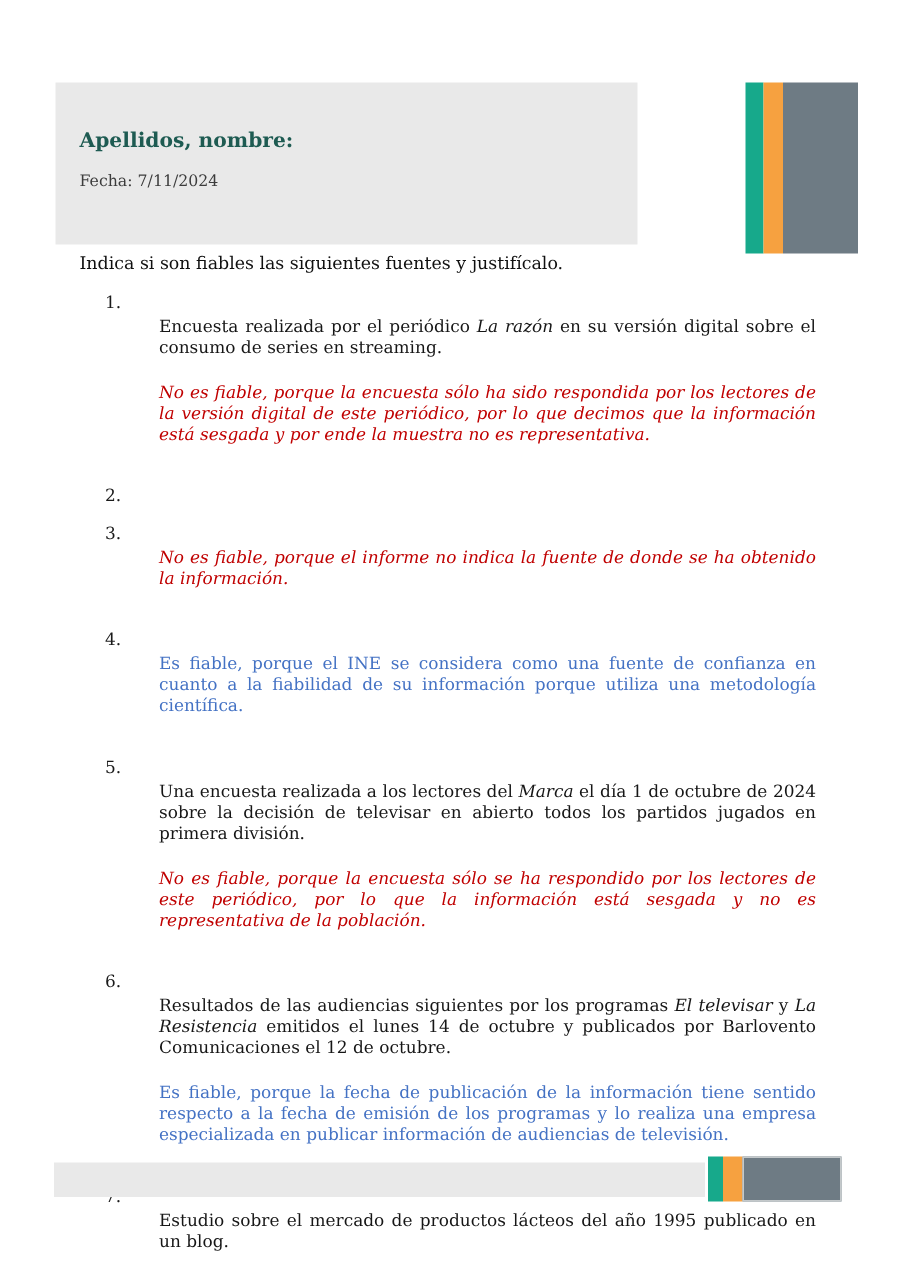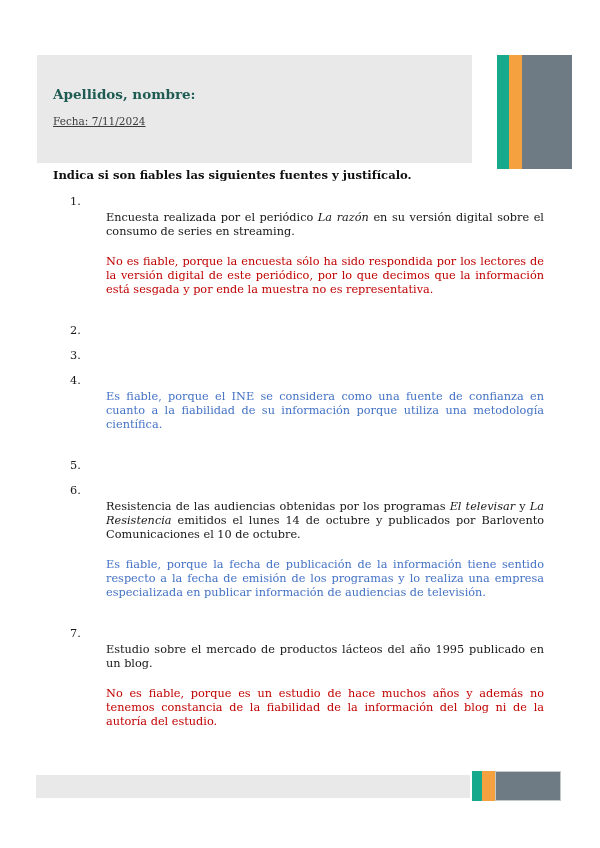--- a/index.html
+++ b/index.html
@@ -10,66 +10,65 @@
     background: #ffffff;
     overflow: hidden;
     font-family: "DejaVu Serif", "Liberation Serif", serif;
     color: var(--body-text, #1a1a1a);
   }
 
   
   .header-box {
     position: absolute;
     left: 37px; top: 55px;
-    width: 435px; height: 108px;
+    width: 388px; height: 108px;
     background: var(--panel-gray, #e9e9e9);
   }
   .name-label {
     position: absolute;
     left: 16px; top: 31px;
     font-size: 13.5px;
     font-weight: bold;
     color: var(--header-text, #1e5b52);
   }
   .date-label {
     position: absolute;
     left: 16px; top: 60px;
     font-size: 10.5px;
     color: #3c3c3c;
-    text-decoration: underline;
   }
   .bars-top { position: absolute; top: 55px; left: 497px; height: 114px; }
   .bars-top .bar { position: absolute; top: 0; height: 100%; }
   .bars-top .bar.teal   { left: 0;    width: 12px; background: var(--accent-teal, #17a98b); }
   .bars-top .bar.orange { left: 12px; width: 13px; background: var(--accent-orange, #f6a140); }
   .bars-top .bar.slate  { left: 25px; width: 50px; background: var(--accent-slate, #6e7b84); }
 
   
   .doc-title {
     position: absolute;
     left: 53px; top: 168px;
     right: 40px;
     font-size: 11.6px;
-    font-weight: bold;
+    font-weight: normal;
     color: #101010;
   }
   .items {
     position: absolute;
     left: 70px; top: 195px;
     width: 490px;
     font-size: 11.3px;
     line-height: 14px;
   }
   .item { display: flex; margin-bottom: 11px; }
   .item .num { width: 20px; flex: 0 0 20px; }
   .item .content { flex: 1; }
   .item p { margin: 16px; text-align: justify; }
   .item p.question { margin-bottom: 8px; color: #161616; }
   .item p.answer.reliable { color: var(--reliable-blue, #4472c4); }
-  .item p.answer.not-reliable { color: var(--not-reliable-red, #c00000); }
+  .item p.answer.not-reliable { color: var(--not-reliable-red, #c00000); font-style: italic; }
 
   
   .footer-strip {
     position: absolute;
     left: 36px; top: 775px;
     width: 434px; height: 23px;
     background: var(--panel-gray, #e9e9e9);
   }
   .bars-bottom { position: absolute; top: 771px; left: 472px; height: 30px; }
   .bars-bottom .bar { position: absolute; top: 0; height: 100%; }
@@ -105,37 +104,40 @@
         </div>
       </div>
       <div class="item">
         <div class="num">2.</div>
         <div class="content">
         </div>
       </div>
       <div class="item">
         <div class="num">3.</div>
         <div class="content">
+          <p class="answer not-reliable">No es fiable, porque el informe no indica la fuente de donde se ha obtenido la información.</p>
         </div>
       </div>
       <div class="item">
         <div class="num">4.</div>
         <div class="content">
           <p class="answer reliable">Es fiable, porque el INE se considera como una fuente de confianza en cuanto a la fiabilidad de su información porque utiliza una metodología científica.</p>
         </div>
       </div>
       <div class="item">
         <div class="num">5.</div>
         <div class="content">
+          <p class="question"><span>Una encuesta realizada a los lectores del </span><i>Marca</i><span> el día 1 de octubre de 2024 sobre la decisión de televisar en abierto todos los partidos jugados en primera división.</span></p>
+          <p class="answer not-reliable">No es fiable, porque la encuesta sólo se ha respondido por los lectores de este periódico, por lo que la información está sesgada y no es representativa de la población.</p>
         </div>
       </div>
       <div class="item">
         <div class="num">6.</div>
         <div class="content">
-          <p class="question"><span>Resistencia de las audiencias obtenidas por los programas </span><i>El televisar</i><span> y </span><i>La Resistencia</i><span> emitidos el lunes 14 de octubre y publicados por Barlovento Comunicaciones el 10 de octubre.</span></p>
+          <p class="question"><span>Resultados de las audiencias siguientes por los programas </span><i>El televisar</i><span> y </span><i>La Resistencia</i><span> emitidos el lunes 14 de octubre y publicados por Barlovento Comunicaciones el 12 de octubre.</span></p>
           <p class="answer reliable">Es fiable, porque la fecha de publicación de la información tiene sentido respecto a la fecha de emisión de los programas y lo realiza una empresa especializada en publicar información de audiencias de televisión.</p>
         </div>
       </div>
       <div class="item">
         <div class="num">7.</div>
         <div class="content">
           <p class="question"><span>Estudio sobre el mercado de productos lácteos del año 1995 publicado en un blog.</span></p>
           <p class="answer not-reliable">No es fiable, porque es un estudio de hace muchos años y además no tenemos constancia de la fiabilidad de la información del blog ni de la autoría del estudio.</p>
         </div>
       </div>

